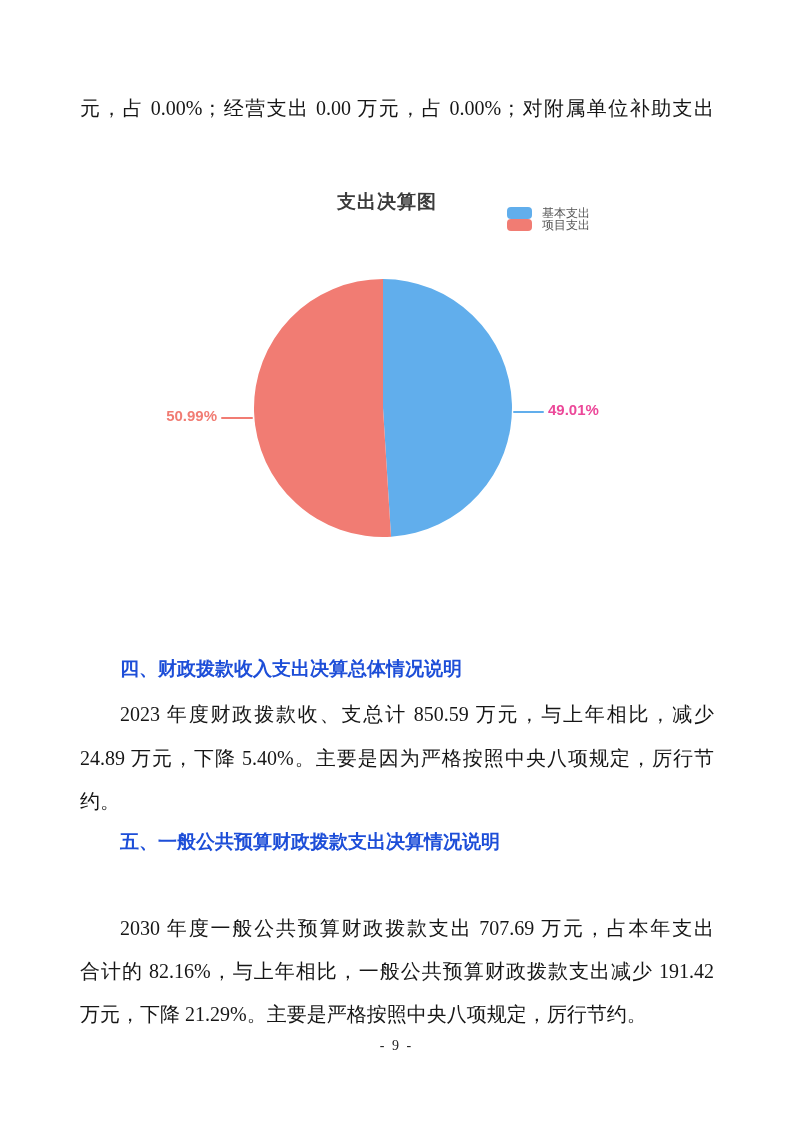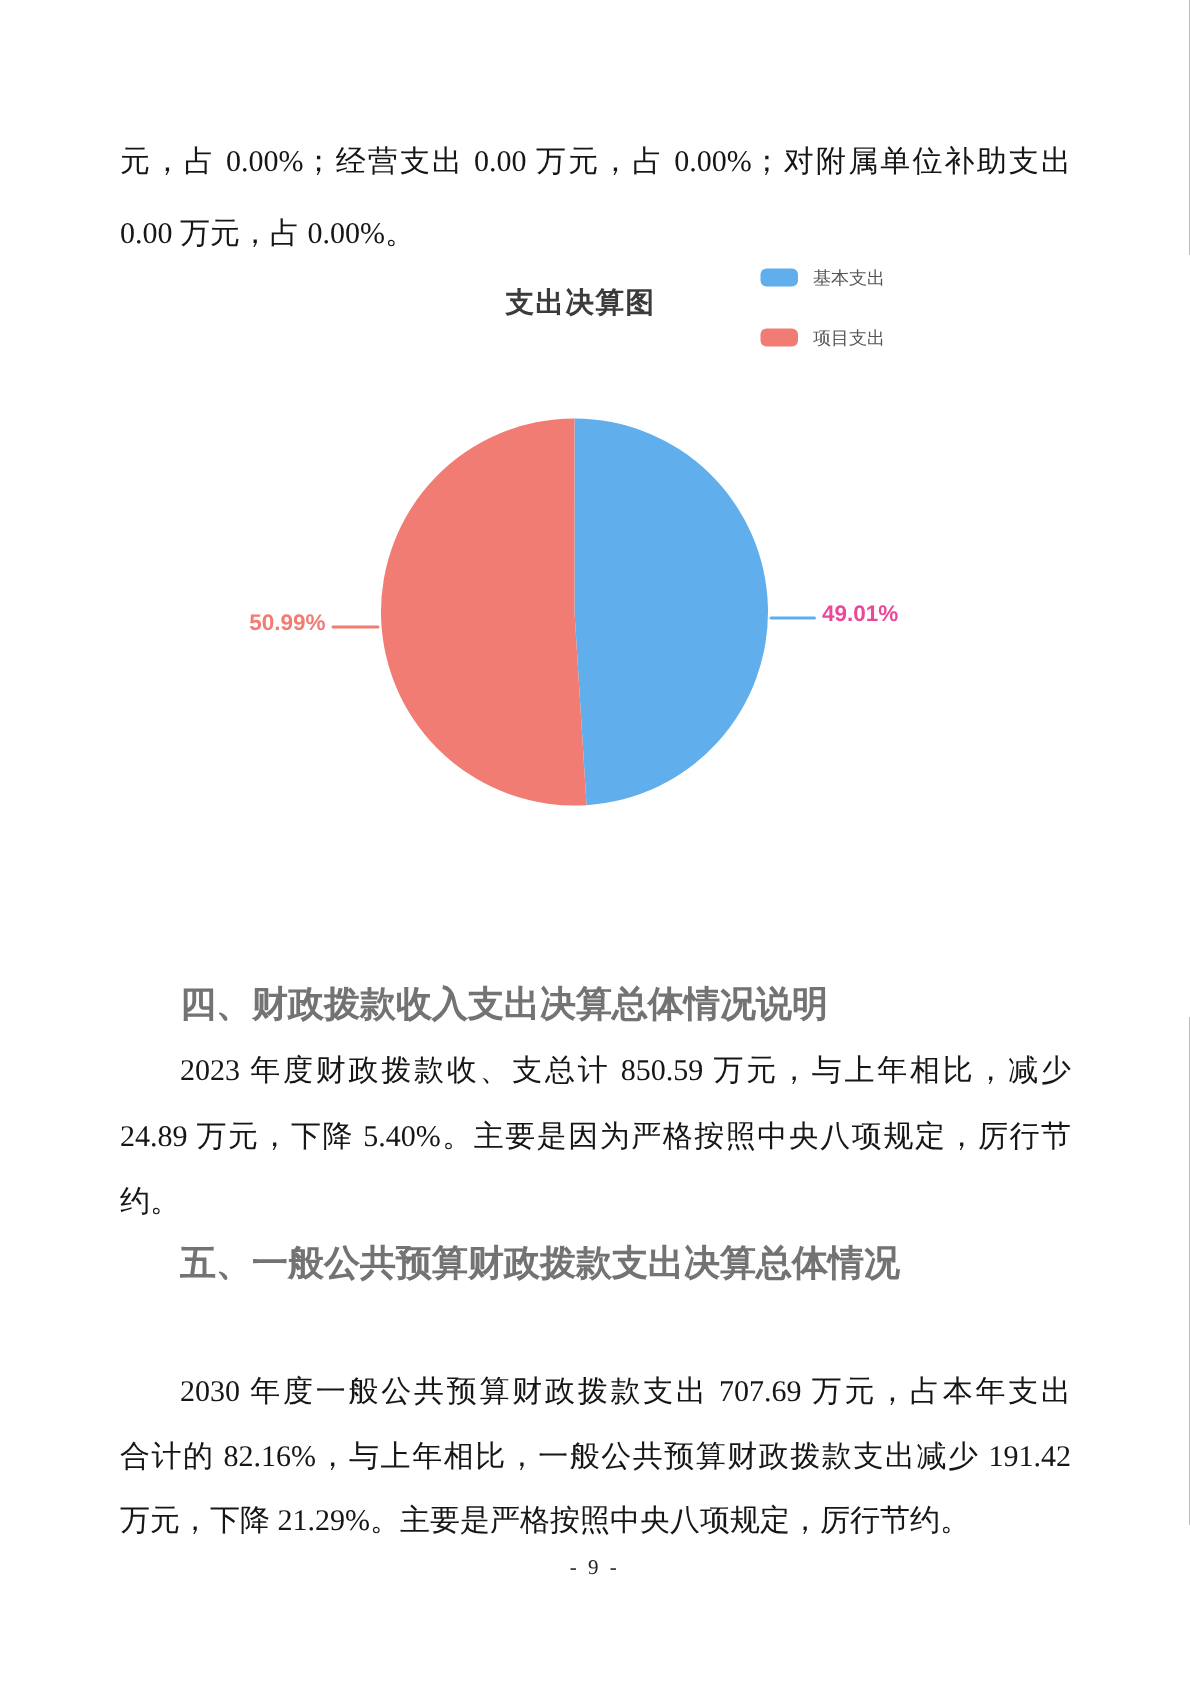--- a/index.html
+++ b/index.html
@@ -18,39 +18,39 @@
     left:80px; width:634px;
     height:30px; overflow:hidden;
     font-size:20px; line-height:26px;
     color:#161616;
   }
   .bline.indent { left:120px; width:594px; }
   .bline.fill { text-align:justify; text-align-last:justify; }
   .heading {
     position:absolute;
     left:120px; width:600px;
-    font-family:Liberation Serif, serif;
+    font-family:Liberation Mono, monospace;
     font-weight:bold;
-    font-size:24px; line-height:26px;
-    color:#737373;
+    font-size:19px; line-height:26px;
+    color:#1d4ed8;
     white-space:nowrap;
   }
   
   .chart-title {
     position:absolute; left:337px; top:189px;
     font-family:"Liberation Sans", sans-serif;
     font-weight:bold; font-size:19px; color:#3b3b3b;
     letter-spacing:1px; white-space:nowrap;text-align:right;
   }
   .legend-item {
     position:absolute; left:507px;
     display:flex; align-items:center;
     height:14px;
   }
-  .legend-item.row1 { top:178px; }
+  .legend-item.row1 { top:206px; }
   .legend-item.row2 { top:218px; }
   .swatch {
     display:inline-block;
     width:25px; height:12px;
     border-radius:4px;
     margin-right:10px;
     background:#ccc;
   }
   .legend-label {
     font-family:"Liberation Sans", sans-serif;
@@ -76,21 +76,20 @@
     font-size:14px; color:#222;
     letter-spacing:2px;
   }
 </style>
 </head>
 <body>
 
 <div class="page">
 
   <div class="bline fill" style="top:95px">元，占 0.00%；经营支出 0.00 万元，占 0.00%；对附属单位补助支出</div>
-  <div class="bline" style="top:143px">0.00 万元，占 0.00%。</div>
 
   <div>
     <div class="chart-title">支出决算图</div>
 
     <div class="legend-item row1">
       <span class="swatch" style="background: rgb(97, 174, 236);"></span>
       <span class="legend-label">基本支出</span>
     </div>
     <div class="legend-item row2">
       <span class="swatch" style="background: rgb(241, 124, 115);"></span>
@@ -106,19 +105,19 @@
     <div class="leader leader-right" style="background: rgb(97, 174, 236);"></div>
     <div class="pct-label pct-left" style="color: rgb(241, 124, 115);">50.99%</div>
     <div class="pct-label pct-right" style="color: #ec4899;">49.01%</div>
   </div>
 
   <div class="heading" style="top:657px">四、财政拨款收入支出决算总体情况说明</div>
   <div class="bline indent fill" style="top:701px">2023 年度财政拨款收、支总计 850.59 万元，与上年相比，减少</div>
   <div class="bline fill" style="top:745px">24.89 万元，下降 5.40%。主要是因为严格按照中央八项规定，厉行节</div>
   <div class="bline" style="top:788px">约。</div>
 
-  <div class="heading" style="top:830px">五、一般公共预算财政拨款支出决算总体情况</div>
+  <div class="heading" style="top:830px">五、一般公共预算财政拨款支出决算情况说明</div>
   <div class="bline indent fill" style="top:915px">2030 年度一般公共预算财政拨款支出 707.69 万元，占本年支出</div>
   <div class="bline fill" style="top:958px">合计的 82.16%，与上年相比，一般公共预算财政拨款支出减少 191.42</div>
   <div class="bline" style="top:1001px">万元，下降 21.29%。主要是严格按照中央八项规定，厉行节约。</div>
 
   <div class="page-number">- 9 -</div>
 </div>
 
 </body></html>

